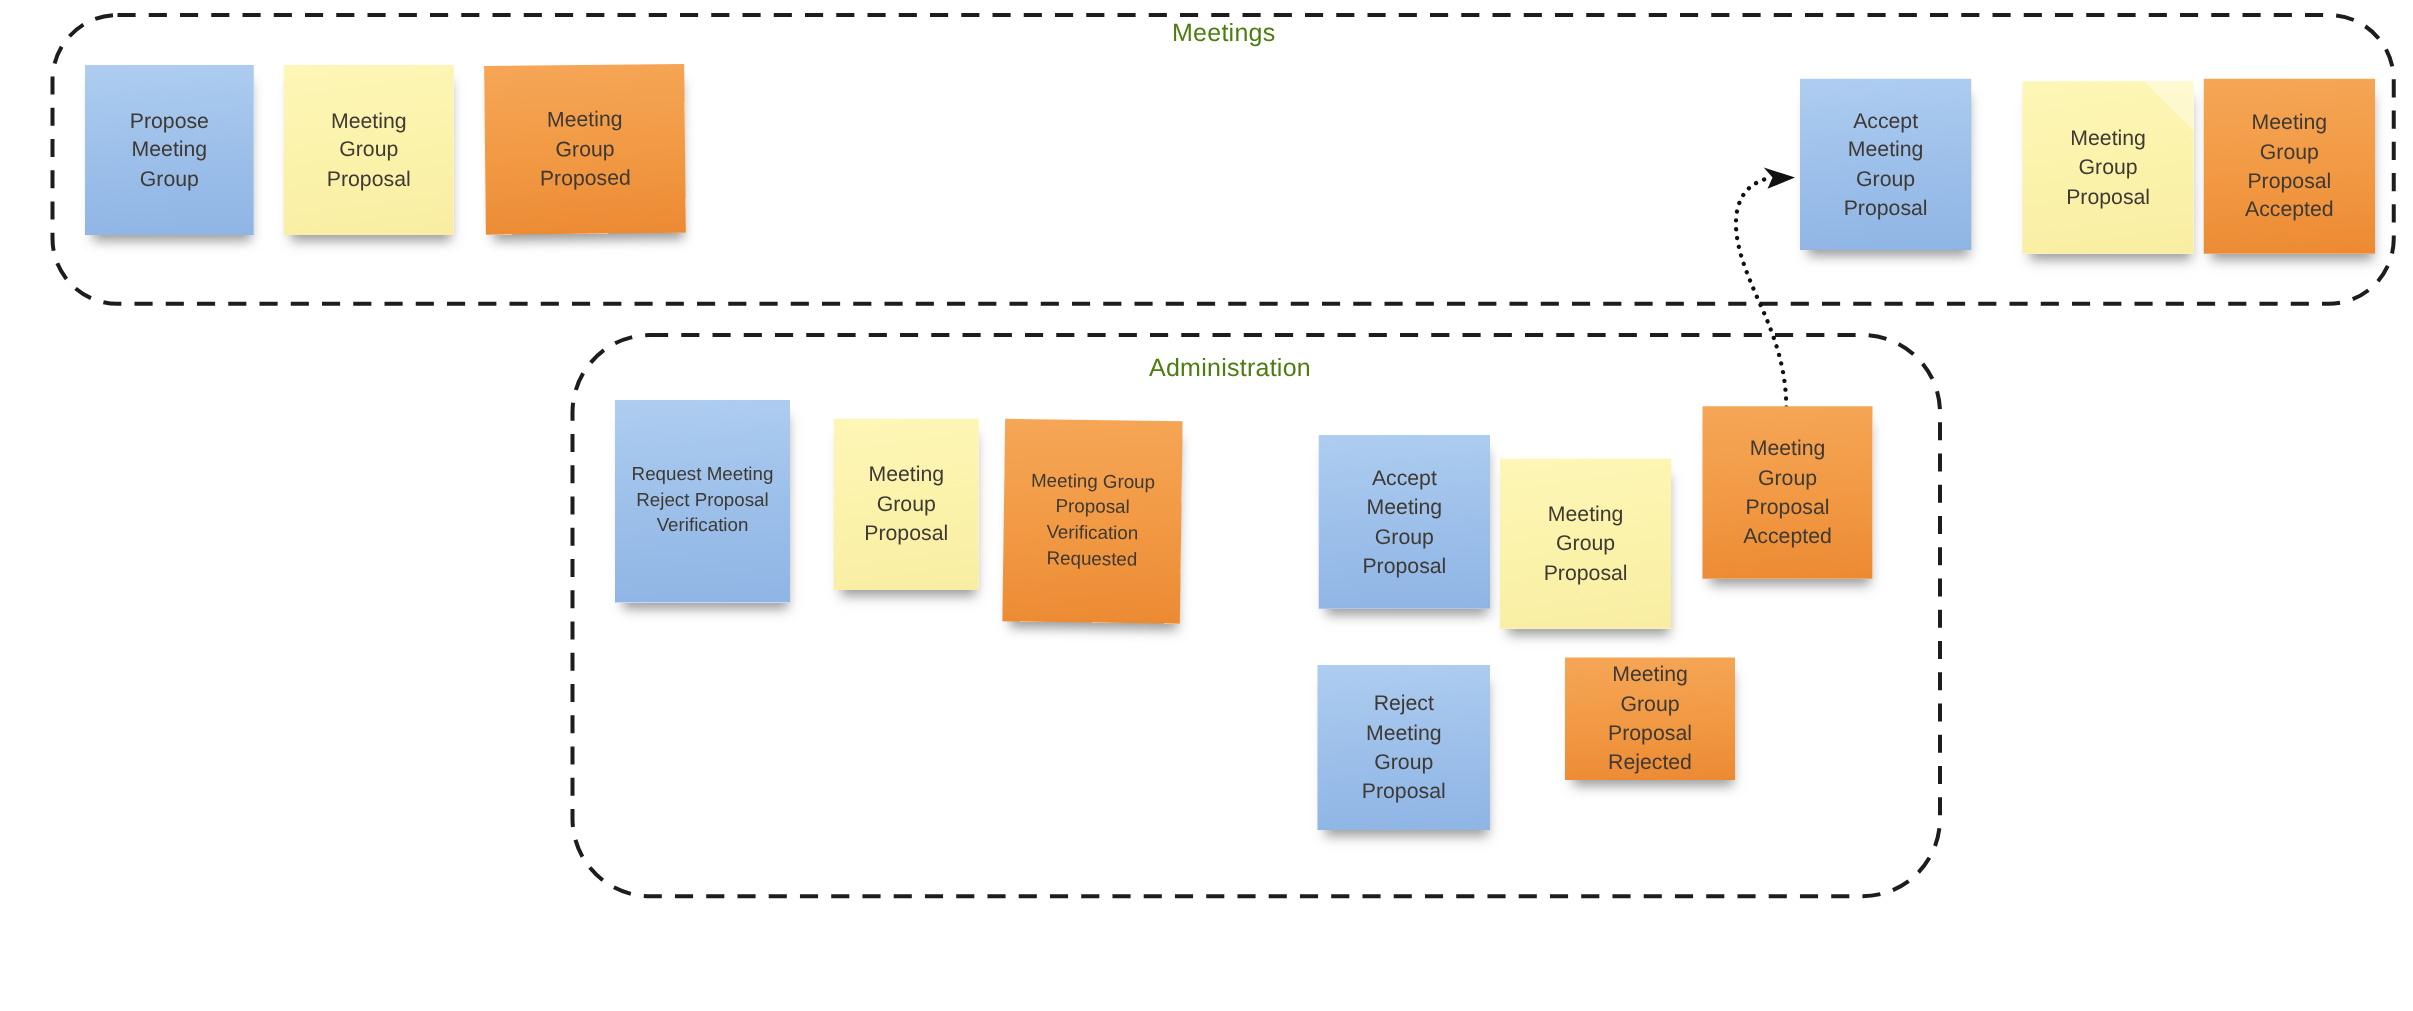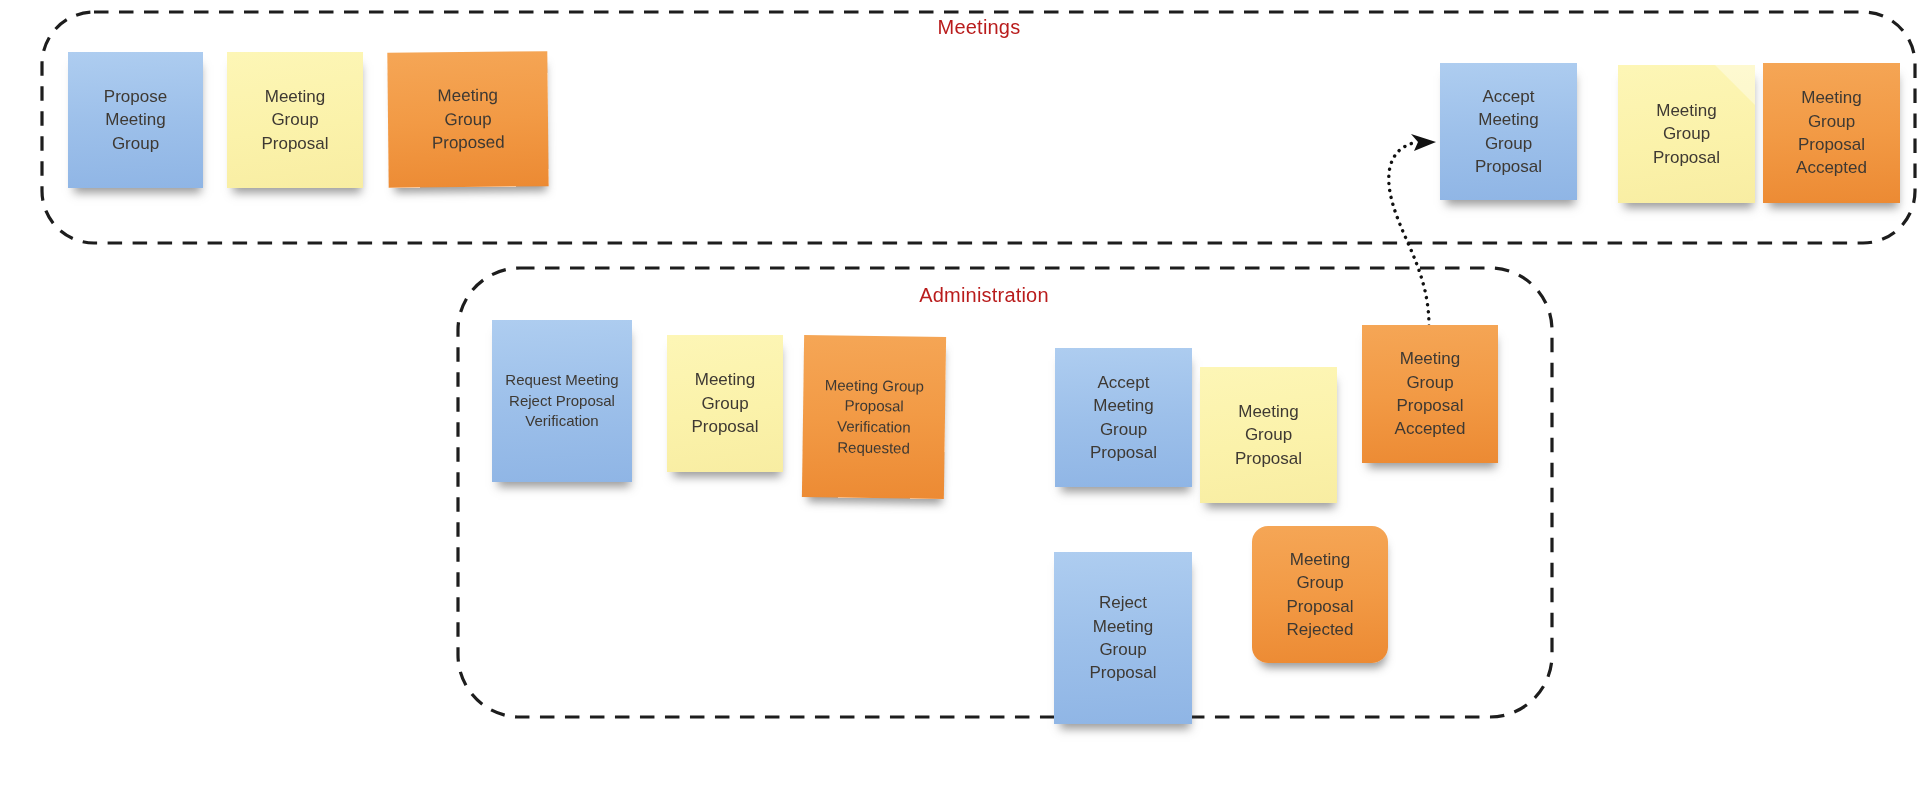--- a/index.html
+++ b/index.html
@@ -14,21 +14,21 @@
   #overlay {
     position: absolute;
     left: 0; top: 0;
     width: 1930px; height: 809px;
     pointer-events: none;
   }
   .group-title {
     position: absolute;
     transform: translateX(-50%);
     font-size: 20px;
-    color: #b91c1c;
+    color: #4d7c0f;
     white-space: nowrap;
     letter-spacing: 0.2px;
   }
   .note {
     position: absolute;
     display: flex;
     align-items: center;
     justify-content: center;
     text-align: center;
     color: #3e3933;
@@ -90,19 +90,19 @@
     </div>
     <div class="note blue" style="left: 1055px; top: 348px; width: 137px; height: 139px; font-size: 17px; padding: 0px 16px;">
       <div class="label">Accept Meeting Group Proposal</div>
     </div>
     <div class="note yellow" style="left: 1200px; top: 367px; width: 137px; height: 136px; font-size: 17px; padding: 0px 16px;">
       <div class="label">Meeting Group Proposal</div>
     </div>
     <div class="note orange" style="left: 1362px; top: 325px; width: 136px; height: 138px; font-size: 17px; padding: 0px 16px;">
       <div class="label">Meeting Group Proposal Accepted</div>
     </div>
-    <div class="note blue" style="left: 1054px; top: 532px; width: 138px; height: 172px; font-size: 17px; padding: 0px 16px; margin-top: 20px;">
+    <div class="note blue" style="left: 1054px; top: 532px; width: 138px; height: 132px; font-size: 17px; padding: 0px 16px;">
       <div class="label">Reject Meeting Group Proposal</div>
     </div>
-    <div class="note orange" style="left: 1252px; top: 526px; width: 136px; height: 137px; font-size: 17px; padding: 16px 16px; border-radius: 16px;">
+    <div class="note orange" style="left: 1252px; top: 526px; width: 136px; height: 98px; font-size: 17px; padding: 16px 16px;">
       <div class="label">Meeting Group Proposal Rejected</div>
     </div>
   </div>
 
 </body></html>

